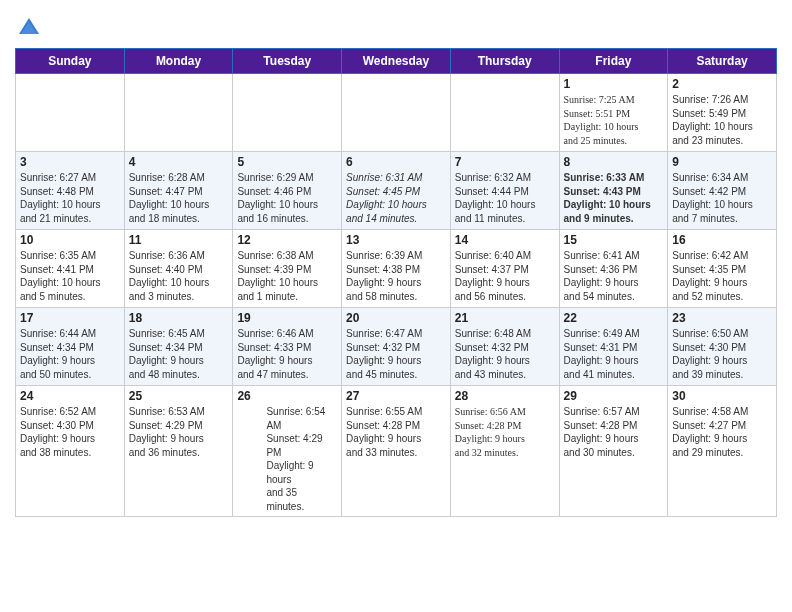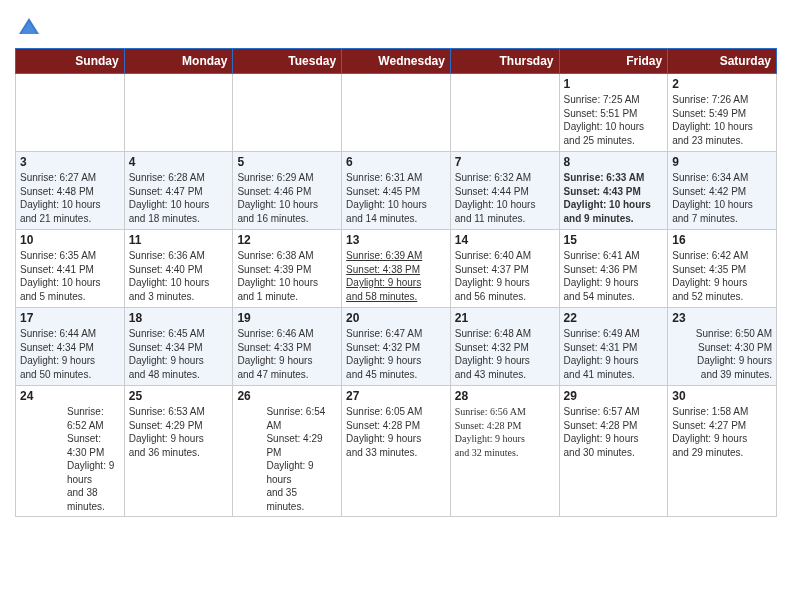--- a/index.html
+++ b/index.html
@@ -57,23 +57,23 @@
       font-size: 14px;
       color: #444;
       margin-top: 2px;
     }
     table {
       width: 100%;
       border-collapse: collapse;
       table-layout: fixed;
     }
     thead tr th {
-      background: #7f1d1d;
+      background: #4c1d95;
       color: #fff;
-      text-align: right;
+      text-align: center;
       padding: 5px 5px;
       font-size: 12px;
       font-weight: bold;
       border: 1px solid #2a6bc5;
     }
     tbody tr td {
       vertical-align: top;
       border: 1px solid #ccc;
       padding: 3px 4px;
       font-size: 10px;
@@ -138,21 +138,21 @@
     </thead>
     <tbody>
     <tr>
           <td class="empty"></td>
           <td class="empty"></td>
           <td class="empty"></td>
           <td class="empty"></td>
           <td class="empty"></td>
           <td>
             <span class="day-num">1</span>
-            <div class="day-info" style="white-space: pre-line;">Sunrise: 7:25 AM
+            <div class="day-info" style="white-space: pre-line; font-family: Liberation Serif, serif;">Sunrise: 7:25 AM
 Sunset: 5:51 PM
 Daylight: 10 hours
 and 25 minutes.</div>
           </td>
           <td>
             <span class="day-num">2</span>
             <div class="day-info" style="white-space: pre-line;">Sunrise: 7:26 AM
 Sunset: 5:49 PM
 Daylight: 10 hours
 and 23 minutes.</div>
@@ -175,21 +175,21 @@
           </td>
           <td>
             <span class="day-num">5</span>
             <div class="day-info" style="white-space: pre-line;">Sunrise: 6:29 AM
 Sunset: 4:46 PM
 Daylight: 10 hours
 and 16 minutes.</div>
           </td>
           <td>
             <span class="day-num">6</span>
-            <div class="day-info" style="white-space: pre-line;">Sunrise: 6:31 AM
+            <div class="day-info" style="white-space: pre-line; font-style: italic;">Sunrise: 6:31 AM
 Sunset: 4:45 PM
 Daylight: 10 hours
 and 14 minutes.</div>
           </td>
           <td>
             <span class="day-num">7</span>
             <div class="day-info" style="white-space: pre-line;">Sunrise: 6:32 AM
 Sunset: 4:44 PM
 Daylight: 10 hours
 and 11 minutes.</div>
@@ -226,21 +226,21 @@
           </td>
           <td>
             <span class="day-num">12</span>
             <div class="day-info" style="white-space: pre-line;">Sunrise: 6:38 AM
 Sunset: 4:39 PM
 Daylight: 10 hours
 and 1 minute.</div>
           </td>
           <td>
             <span class="day-num">13</span>
-            <div class="day-info" style="white-space: pre-line; text-decoration: underline;">Sunrise: 6:39 AM
+            <div class="day-info" style="white-space: pre-line;">Sunrise: 6:39 AM
 Sunset: 4:38 PM
 Daylight: 9 hours
 and 58 minutes.</div>
           </td>
           <td>
             <span class="day-num">14</span>
             <div class="day-info" style="white-space: pre-line;">Sunrise: 6:40 AM
 Sunset: 4:37 PM
 Daylight: 9 hours
 and 56 minutes.</div>
@@ -298,72 +298,72 @@
           </td>
           <td>
             <span class="day-num">22</span>
             <div class="day-info" style="white-space: pre-line;">Sunrise: 6:49 AM
 Sunset: 4:31 PM
 Daylight: 9 hours
 and 41 minutes.</div>
           </td>
           <td>
             <span class="day-num">23</span>
-            <div class="day-info" style="white-space: pre-line; text-align: right;">Sunrise: 6:50 AM
+            <div class="day-info" style="white-space: pre-line;">Sunrise: 6:50 AM
 Sunset: 4:30 PM
 Daylight: 9 hours
 and 39 minutes.</div>
           </td>
         </tr>
         <tr>
           <td>
             <span class="day-num">24</span>
-            <div class="day-info" style="white-space: pre-line; margin-left: 47px;">Sunrise: 6:52 AM
+            <div class="day-info" style="white-space: pre-line;">Sunrise: 6:52 AM
 Sunset: 4:30 PM
 Daylight: 9 hours
 and 38 minutes.</div>
           </td>
           <td>
             <span class="day-num">25</span>
             <div class="day-info" style="white-space: pre-line;">Sunrise: 6:53 AM
 Sunset: 4:29 PM
 Daylight: 9 hours
 and 36 minutes.</div>
           </td>
           <td>
             <span class="day-num">26</span>
             <div class="day-info" style="white-space: pre-line; margin-left: 29px;">Sunrise: 6:54 AM
 Sunset: 4:29 PM
 Daylight: 9 hours
 and 35 minutes.</div>
           </td>
           <td>
             <span class="day-num">27</span>
-            <div class="day-info" style="white-space: pre-line;">Sunrise: 6:05 AM
+            <div class="day-info" style="white-space: pre-line;">Sunrise: 6:55 AM
 Sunset: 4:28 PM
 Daylight: 9 hours
 and 33 minutes.</div>
           </td>
           <td>
             <span class="day-num">28</span>
             <div class="day-info" style="white-space: pre-line; font-family: Liberation Serif, serif;">Sunrise: 6:56 AM
 Sunset: 4:28 PM
 Daylight: 9 hours
 and 32 minutes.</div>
           </td>
           <td>
             <span class="day-num">29</span>
             <div class="day-info" style="white-space: pre-line;">Sunrise: 6:57 AM
 Sunset: 4:28 PM
 Daylight: 9 hours
 and 30 minutes.</div>
           </td>
           <td>
             <span class="day-num">30</span>
-            <div class="day-info" style="white-space: pre-line;">Sunrise: 1:58 AM
+            <div class="day-info" style="white-space: pre-line;">Sunrise: 4:58 AM
 Sunset: 4:27 PM
 Daylight: 9 hours
 and 29 minutes.</div>
           </td>
         </tr>
       </tbody>
   </table>
 </div>
 
 </body></html>

